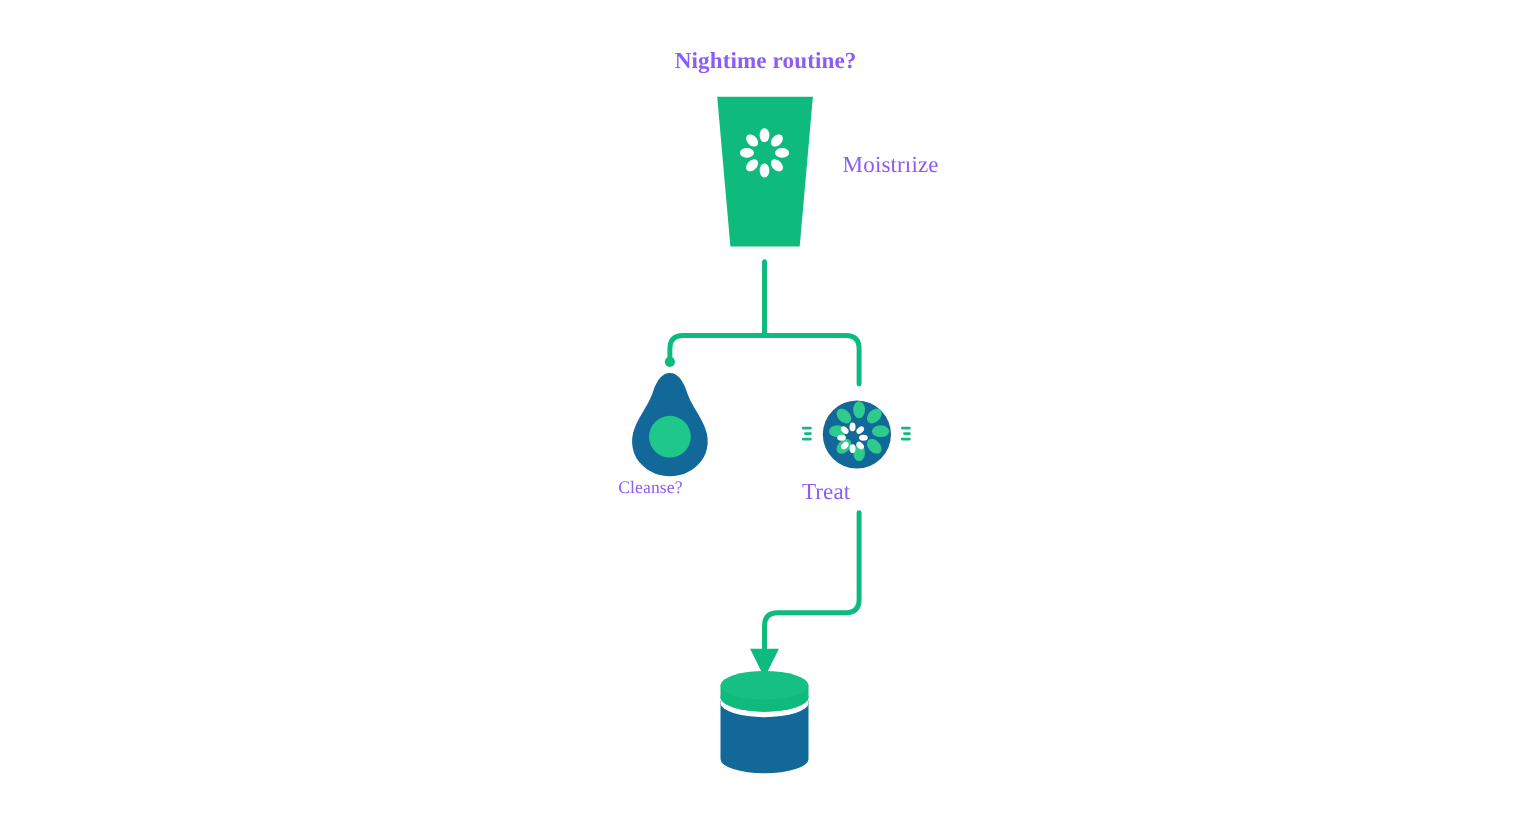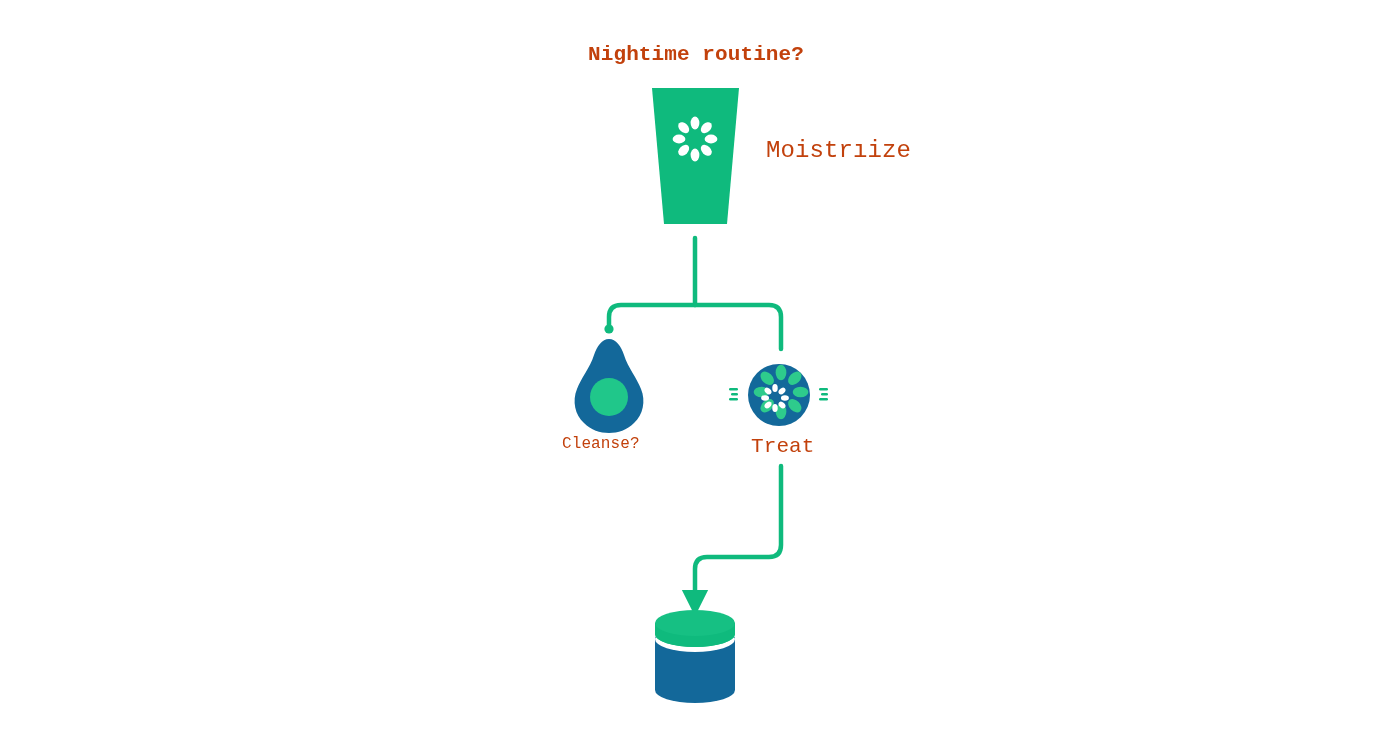--- a/index.html
+++ b/index.html
@@ -16,47 +16,47 @@
     position: relative;
   }
   #diagram-canvas {
     position: absolute;
     inset: 0;
     width: 1392px;
     height: 752px;
   }
   .node-label {
     position: absolute;
-    font-family: Liberation Mono, monospace;
+    font-family: Liberation Serif, serif;
     font-weight: 700;
-    color: #c2410c;
+    color: #8b5cf6;
     white-space: nowrap;
     letter-spacing: 0.1px;
     user-select: none;
   }
   #label-title {
     left: 0; right: 0;
     top: 43px;
     text-align: center;
     font-size: 21px;
   }
   #label-moisturize {
     left: 766px;
     top: 137px;
-    font-size: 24px;
+    font-size: 21px;
     font-weight: 400;
   }
   #label-cleanse {
     left: 562px;
     top: 435px;
     font-size: 16px;
     font-weight: 400;
   }
   #label-treat {
-    left: 751px;
+    left: 729px;
     top: 435px;
     font-size: 21px;
     font-weight: 400;
     text-align: center;
   }
 </style>
 </head>
 <body>
 
 <svg id="diagram-canvas" viewBox="0 0 1392 752" xmlns="http://www.w3.org/2000/svg">

